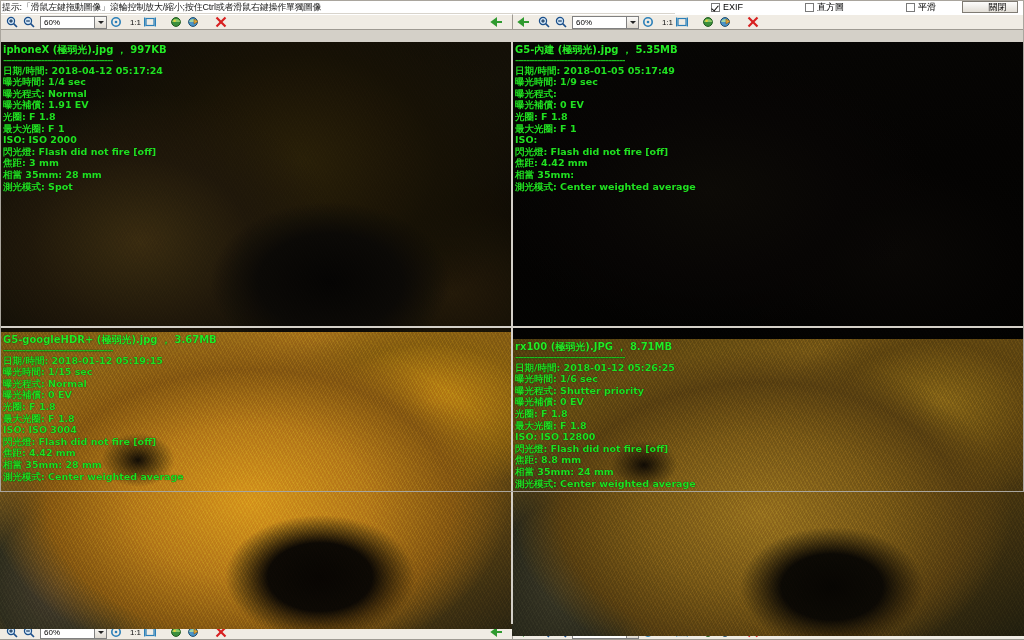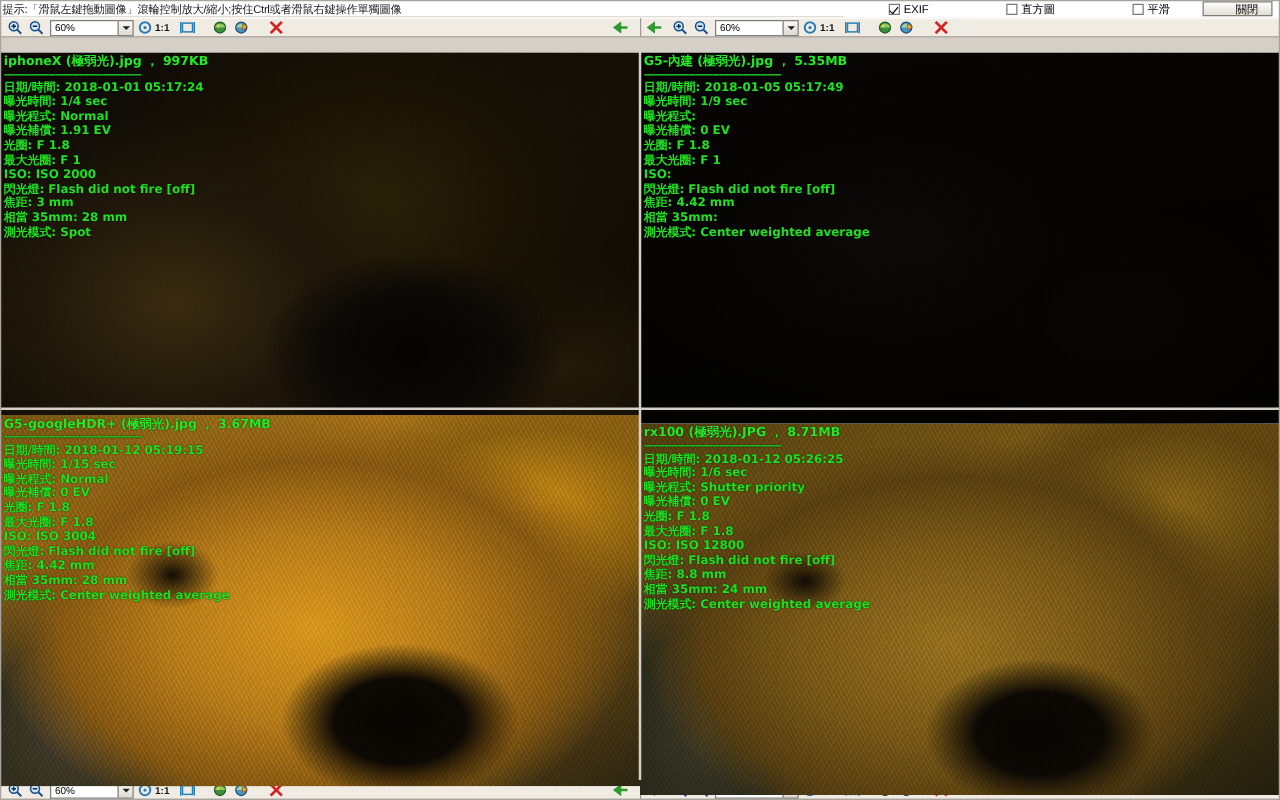--- a/index.html
+++ b/index.html
@@ -2,21 +2,21 @@
 <html><head>
 <meta charset="utf-8">
 <style>
   * { box-sizing: border-box; margin: 0; padding: 0; }
   html, body {
     width: 1024px; height: 640px;
     overflow: hidden;
     background: #d4d0c8;
     font-family: "Liberation Sans", sans-serif;
   }
-  .app { position: relative; width: 1024px; height: 640px; background: #d4d0c8; }
+  .app { position: relative; width: 1024px; height: 492px; background: #d4d0c8; }
 
   
   .hintbar {
     position: absolute; left: 0; top: 0; width: 1024px; height: 14px;
     background: #ffffff;
     border-bottom: 1px solid #d8d4cc;
   }
   .hint-text {
     position: absolute; left: 2px; top: 1px;
     font-size: 9px; line-height: 12px; color: #1a1a1a;
@@ -65,22 +65,22 @@
     display: flex; align-items: center; justify-content: center;
   }
   .zoom-sel .arrowbox i {
     width: 0; height: 0;
     border-left: 3px solid transparent;
     border-right: 3px solid transparent;
     border-top: 3px solid #222;
     display: block;
   }
   .ratio-lbl {
-    font-size: 8px; color: #111; width: 17px; text-align: left;
-    font-family: "Liberation Sans", sans-serif; font-weight: bold;
+    font-size: 8px; color: #111; width: 17px; text-align: right;
+    font-family: "Liberation Sans", sans-serif; font-weight: normal;
   }
   .spacer-sm { width: 10px; }
   .green-arrow {
     position: absolute; top: 50%; transform: translateY(-50%);
     width: 14px; height: 12px;
     display: flex; align-items: center; justify-content: center;
   }
   .ga-tl { right: 9px; }
   .ga-tr { left: 497px; }
   .ga-bl { right: 9px; }
@@ -494,21 +494,21 @@
   </div>
 
   <div class="grid">
 
     <div class="cell c-tl">
       <div class="photo photo-dark1"></div>
       <div class="grain grain-dark"></div>
       <div class="exif">
         <div class="title">iphoneX (極弱光).jpg ， 997KB</div>
         <div class="rule">----------------------------------------</div>
-        <div class="row">日期/時間: 2018-01-01 05:17:24</div>
+        <div class="row">日期/時間: 2018-04-12 05:17:24</div>
         <div class="row">曝光時間: 1/4 sec</div>
         <div class="row">曝光程式: Normal</div>
         <div class="row">曝光補償: 1.91 EV</div>
         <div class="row">光圈: F 1.8</div>
         <div class="row">最大光圈: F 1</div>
         <div class="row">ISO: ISO 2000</div>
         <div class="row">閃光燈: Flash did not fire [off]</div>
         <div class="row">焦距: 3 mm</div>
         <div class="row">相當 35mm: 28 mm</div>
         <div class="row">測光模式: Spot</div>

